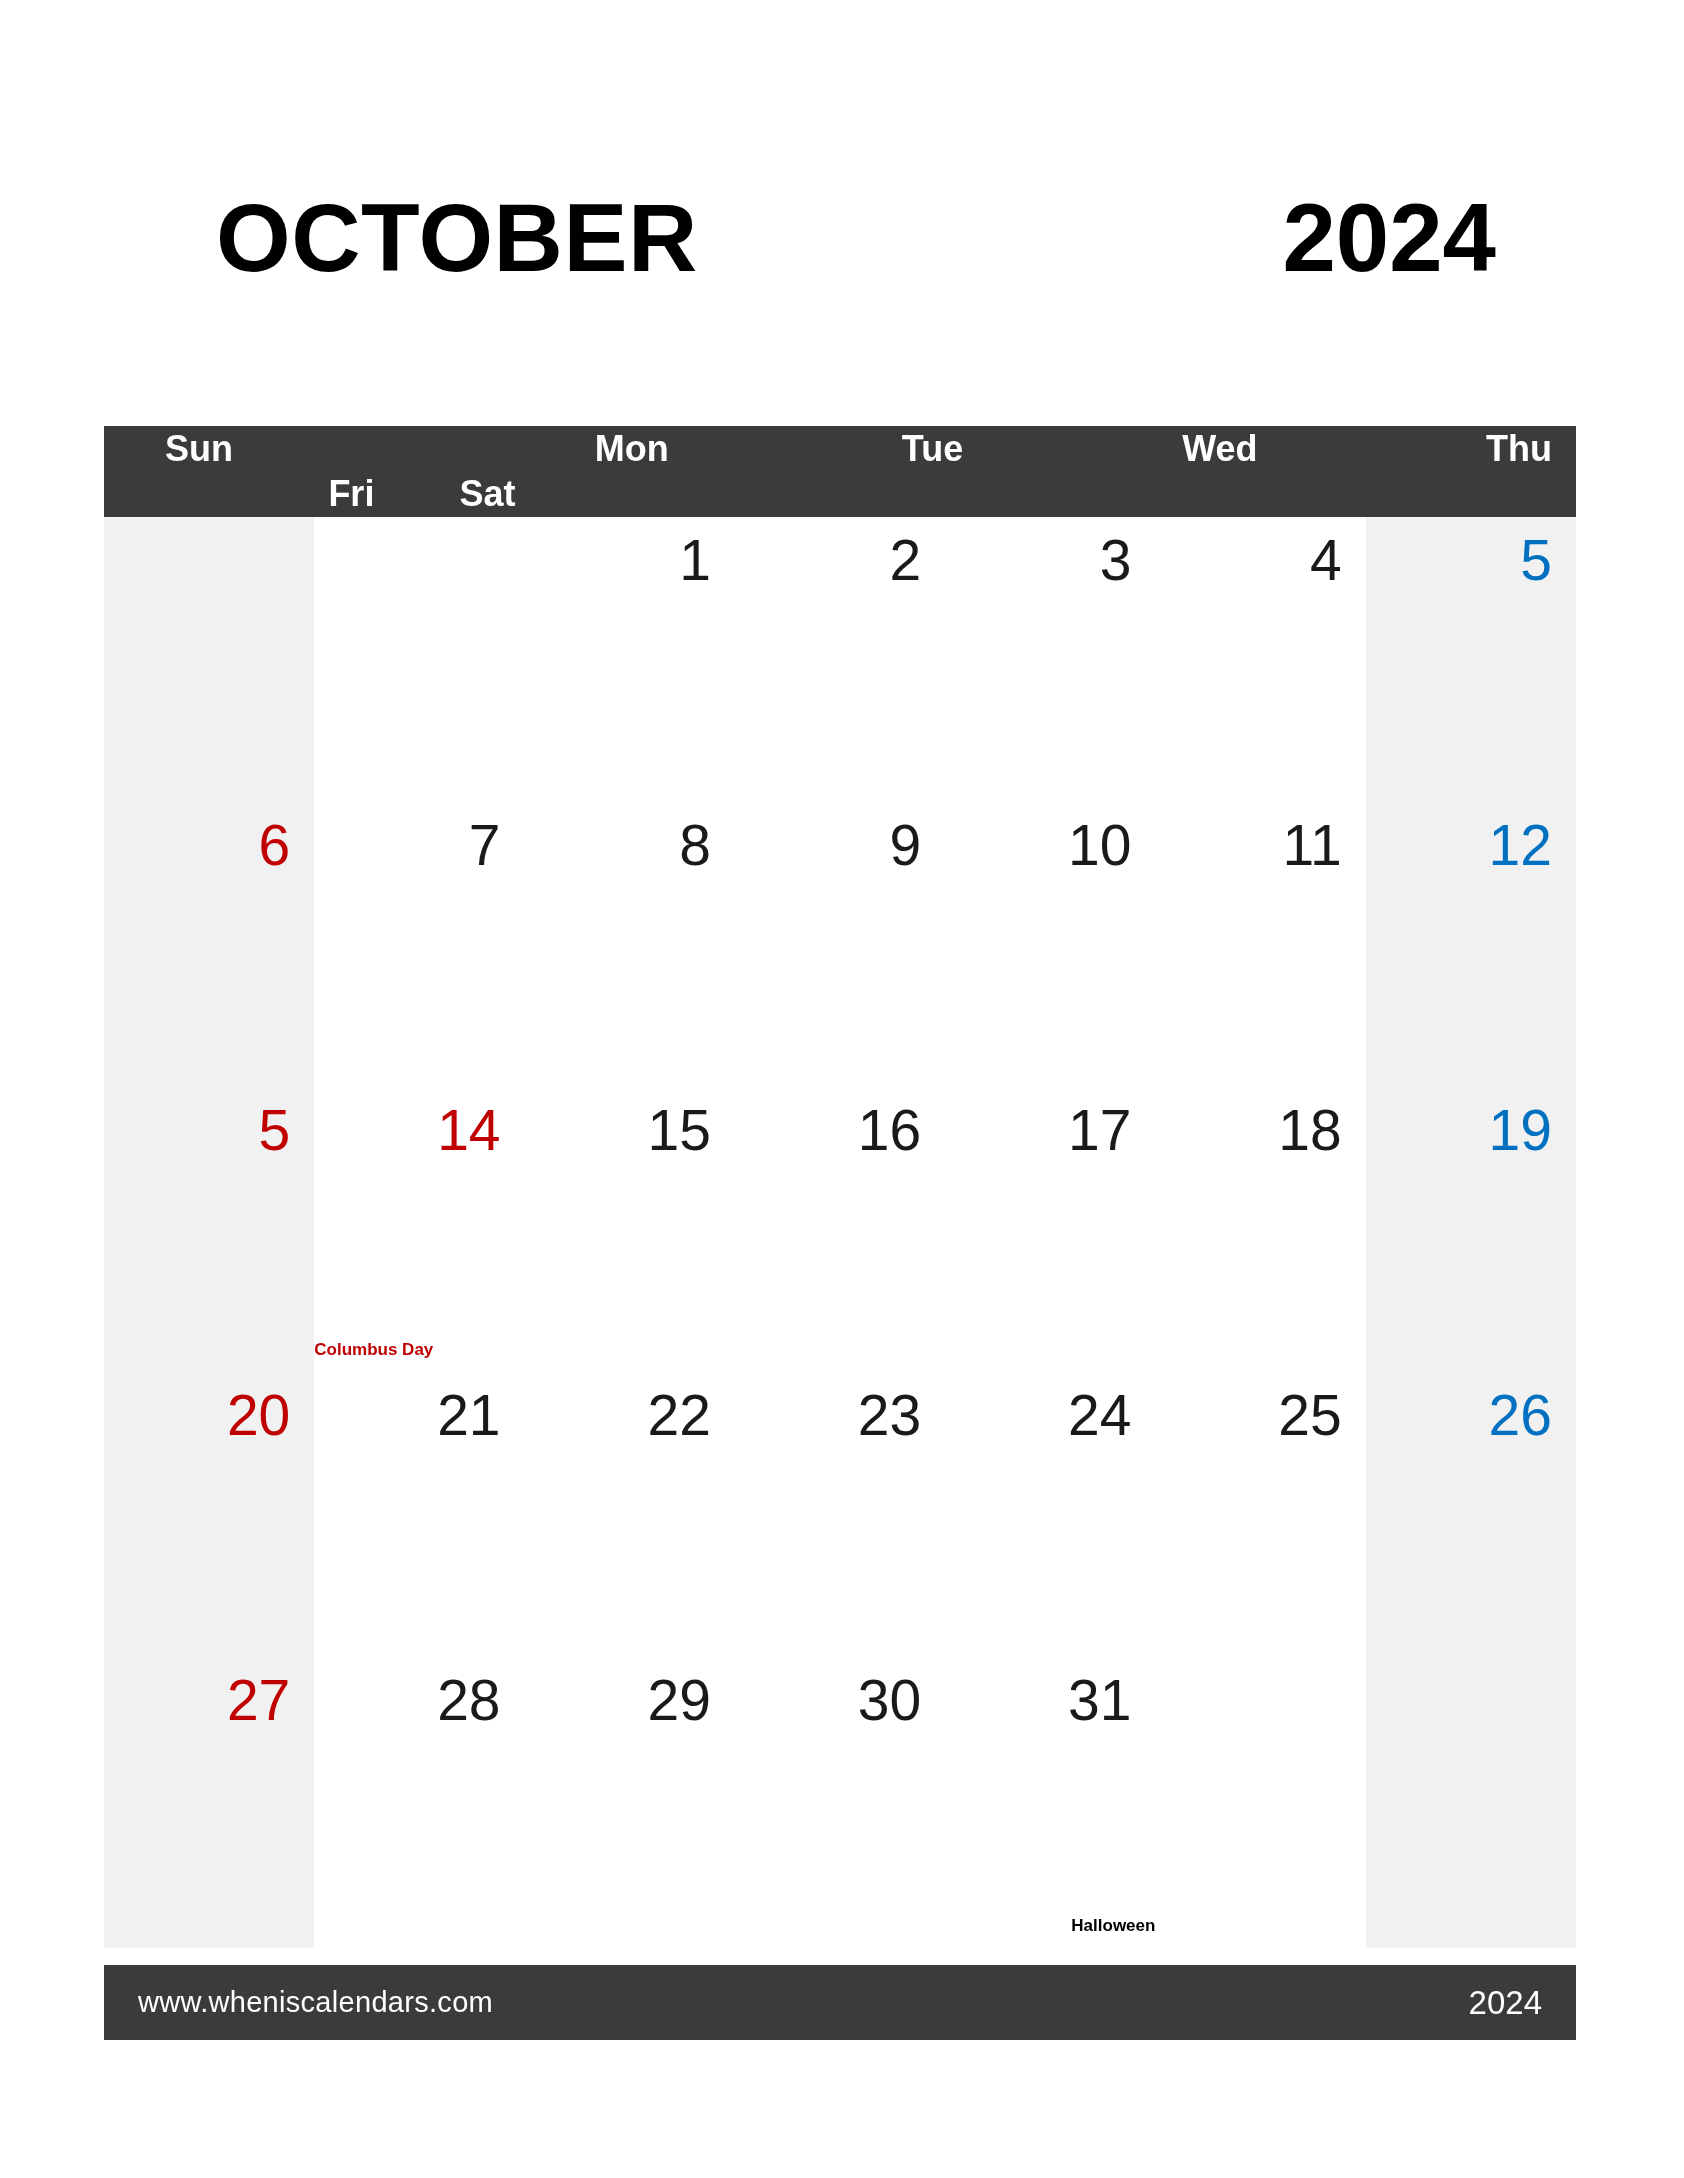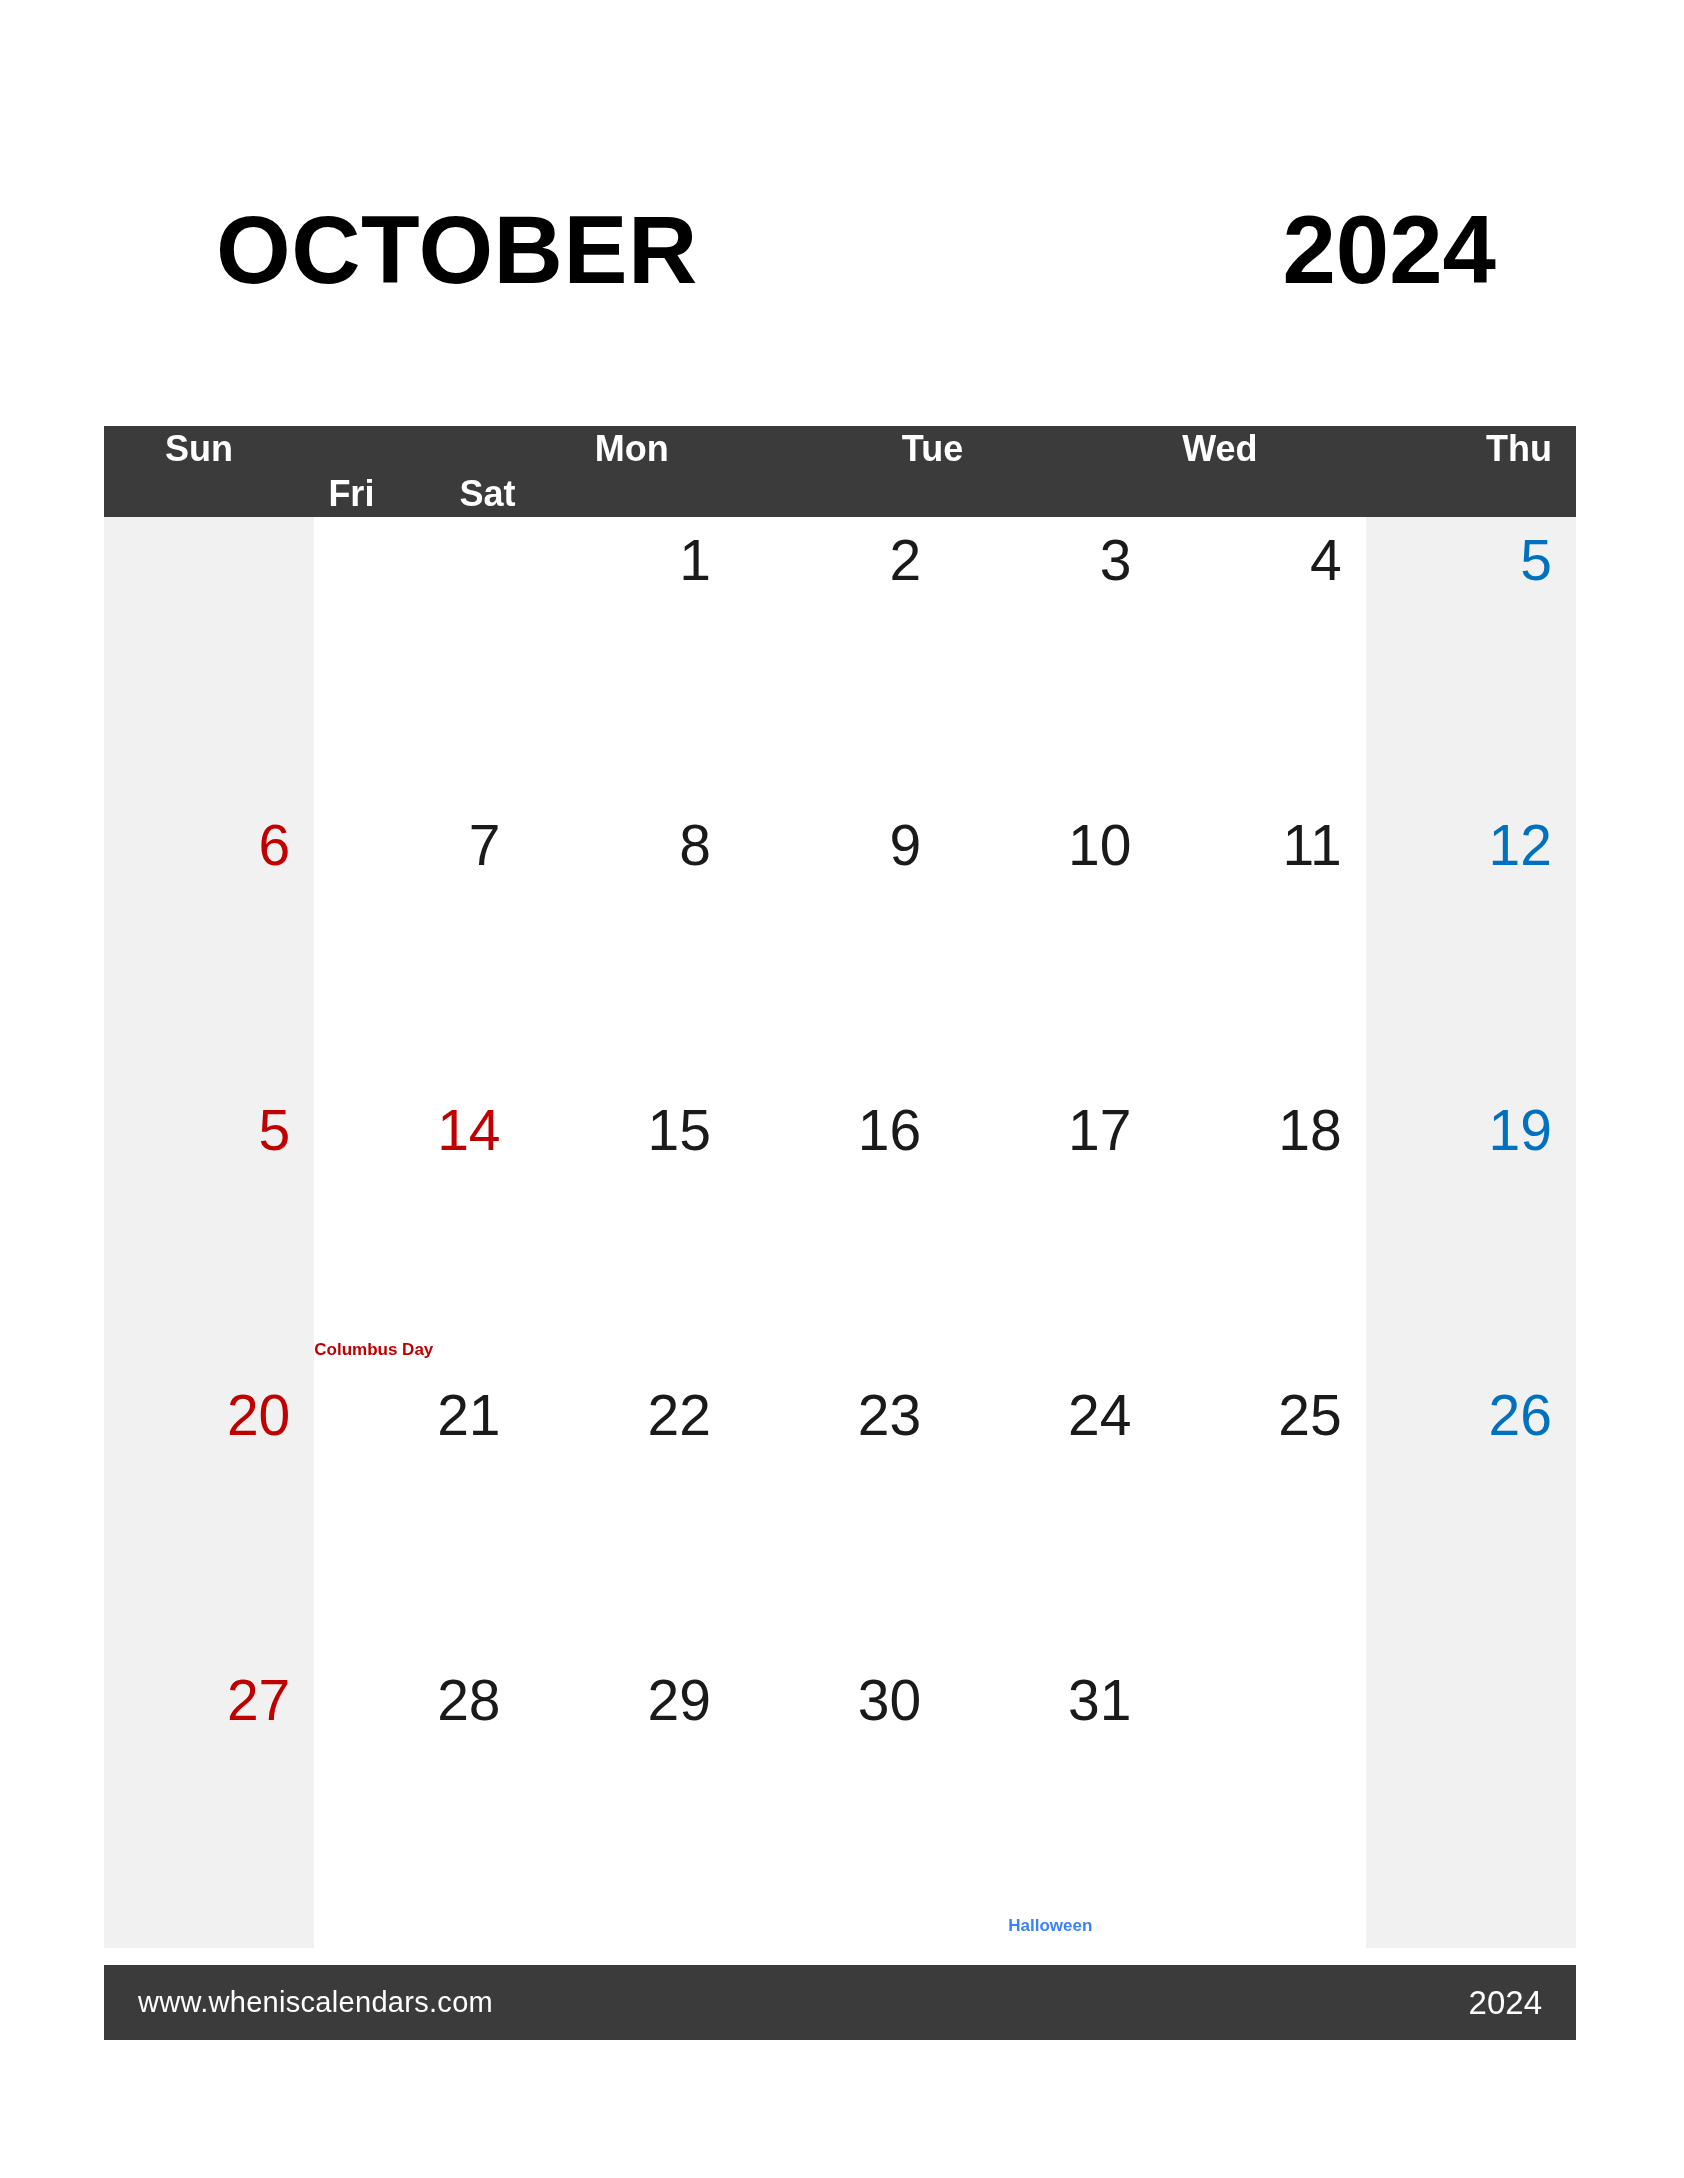--- a/index.html
+++ b/index.html
@@ -22,21 +22,21 @@
     background: #ffffff;
   }
   
   .title-row {
     position: absolute;
     left: 107px;
     top: 190px;
     width: 1470px;
     height: 119px;
     display: flex;
-    align-items: center;
+    align-items: flex-start;
     justify-content: space-between;
   }
   .title-month {
     font-size: 96px;
     font-weight: bold;
     color: #000000;
     letter-spacing: 0.5px;
     line-height: 1;
     margin-left: 109px;
   }
@@ -115,24 +115,24 @@
     font-weight: normal;
   }
   .day-num.sun { color: #c00000; }
   .day-num.sat { color: #0070c0; }
   .day-num.holiday { color: #c00000; }
   .day-note {
     position: absolute;
     left: 0;
     right: 0;
     bottom: 12px;
-    text-align: center;
+    text-align: right;
     font-size: 17px;
     font-weight: bold;
-    color: #3b82f6;
+    color: #000000;
   }
   .day-note.red { color: #c00000; }
   .day-note.mon-note { text-align: left; }
   
   .footer {
     position: absolute;
     left: 104px;
     top: 1965px;
     width: 1472px;
     height: 75px;

